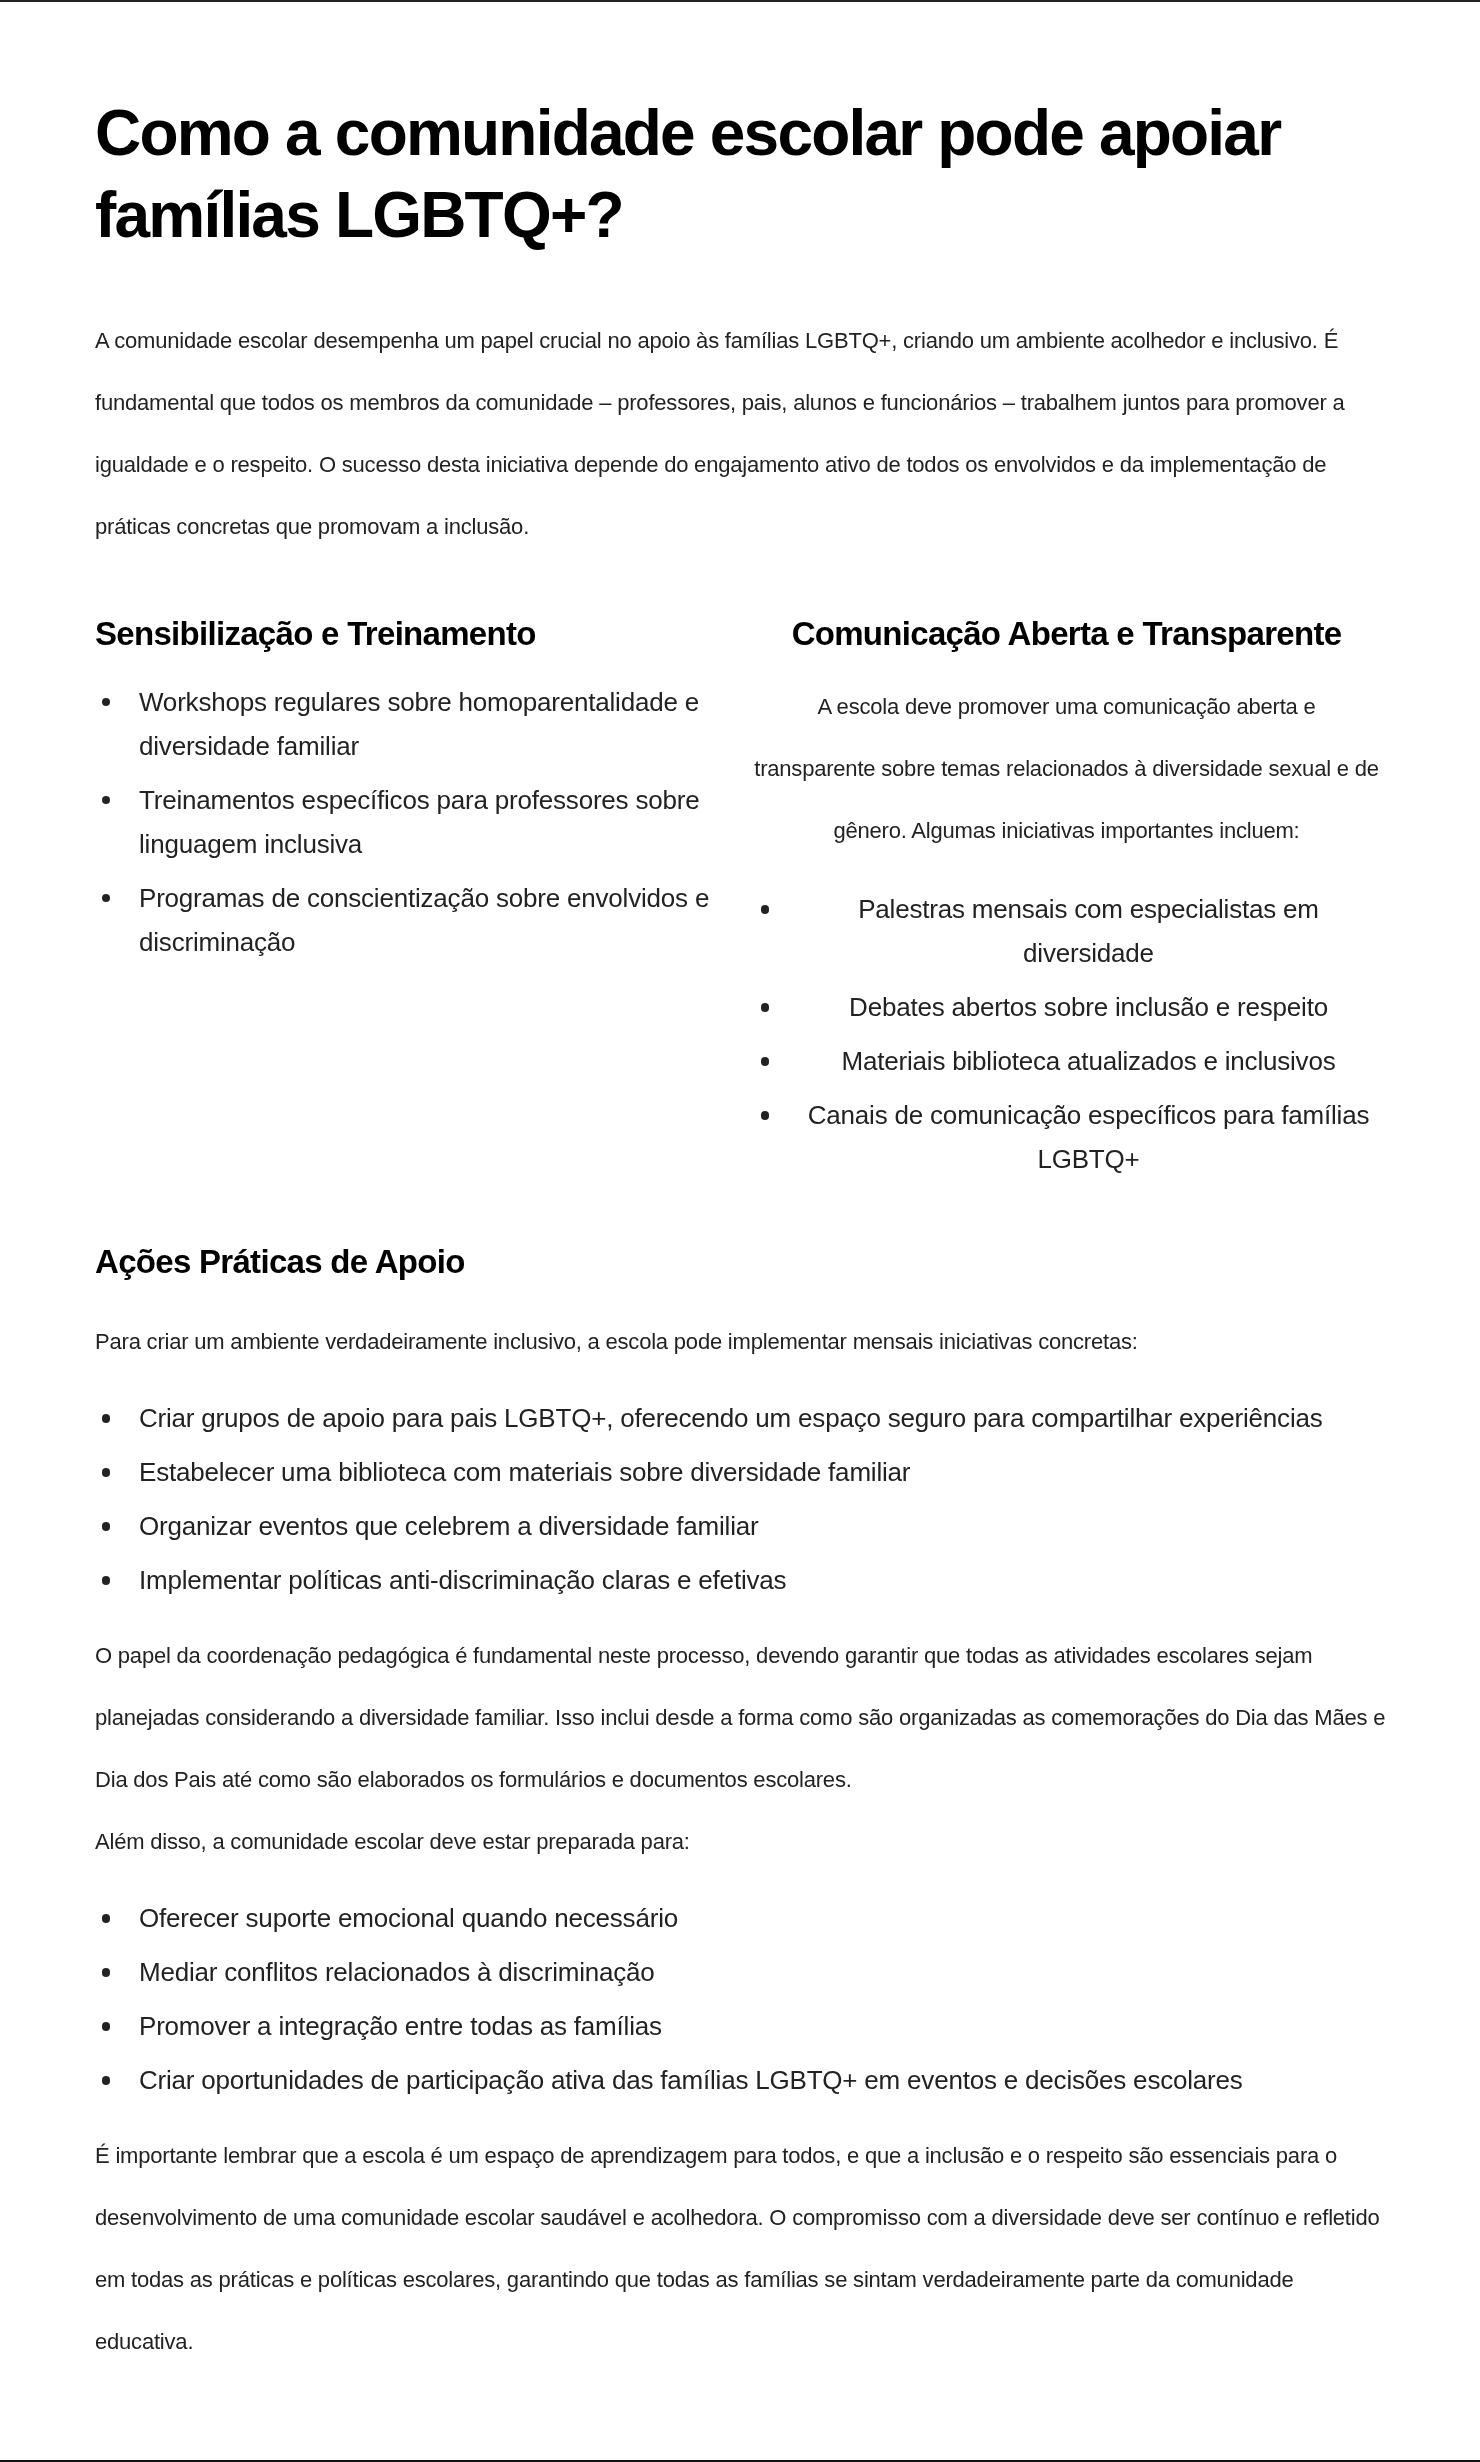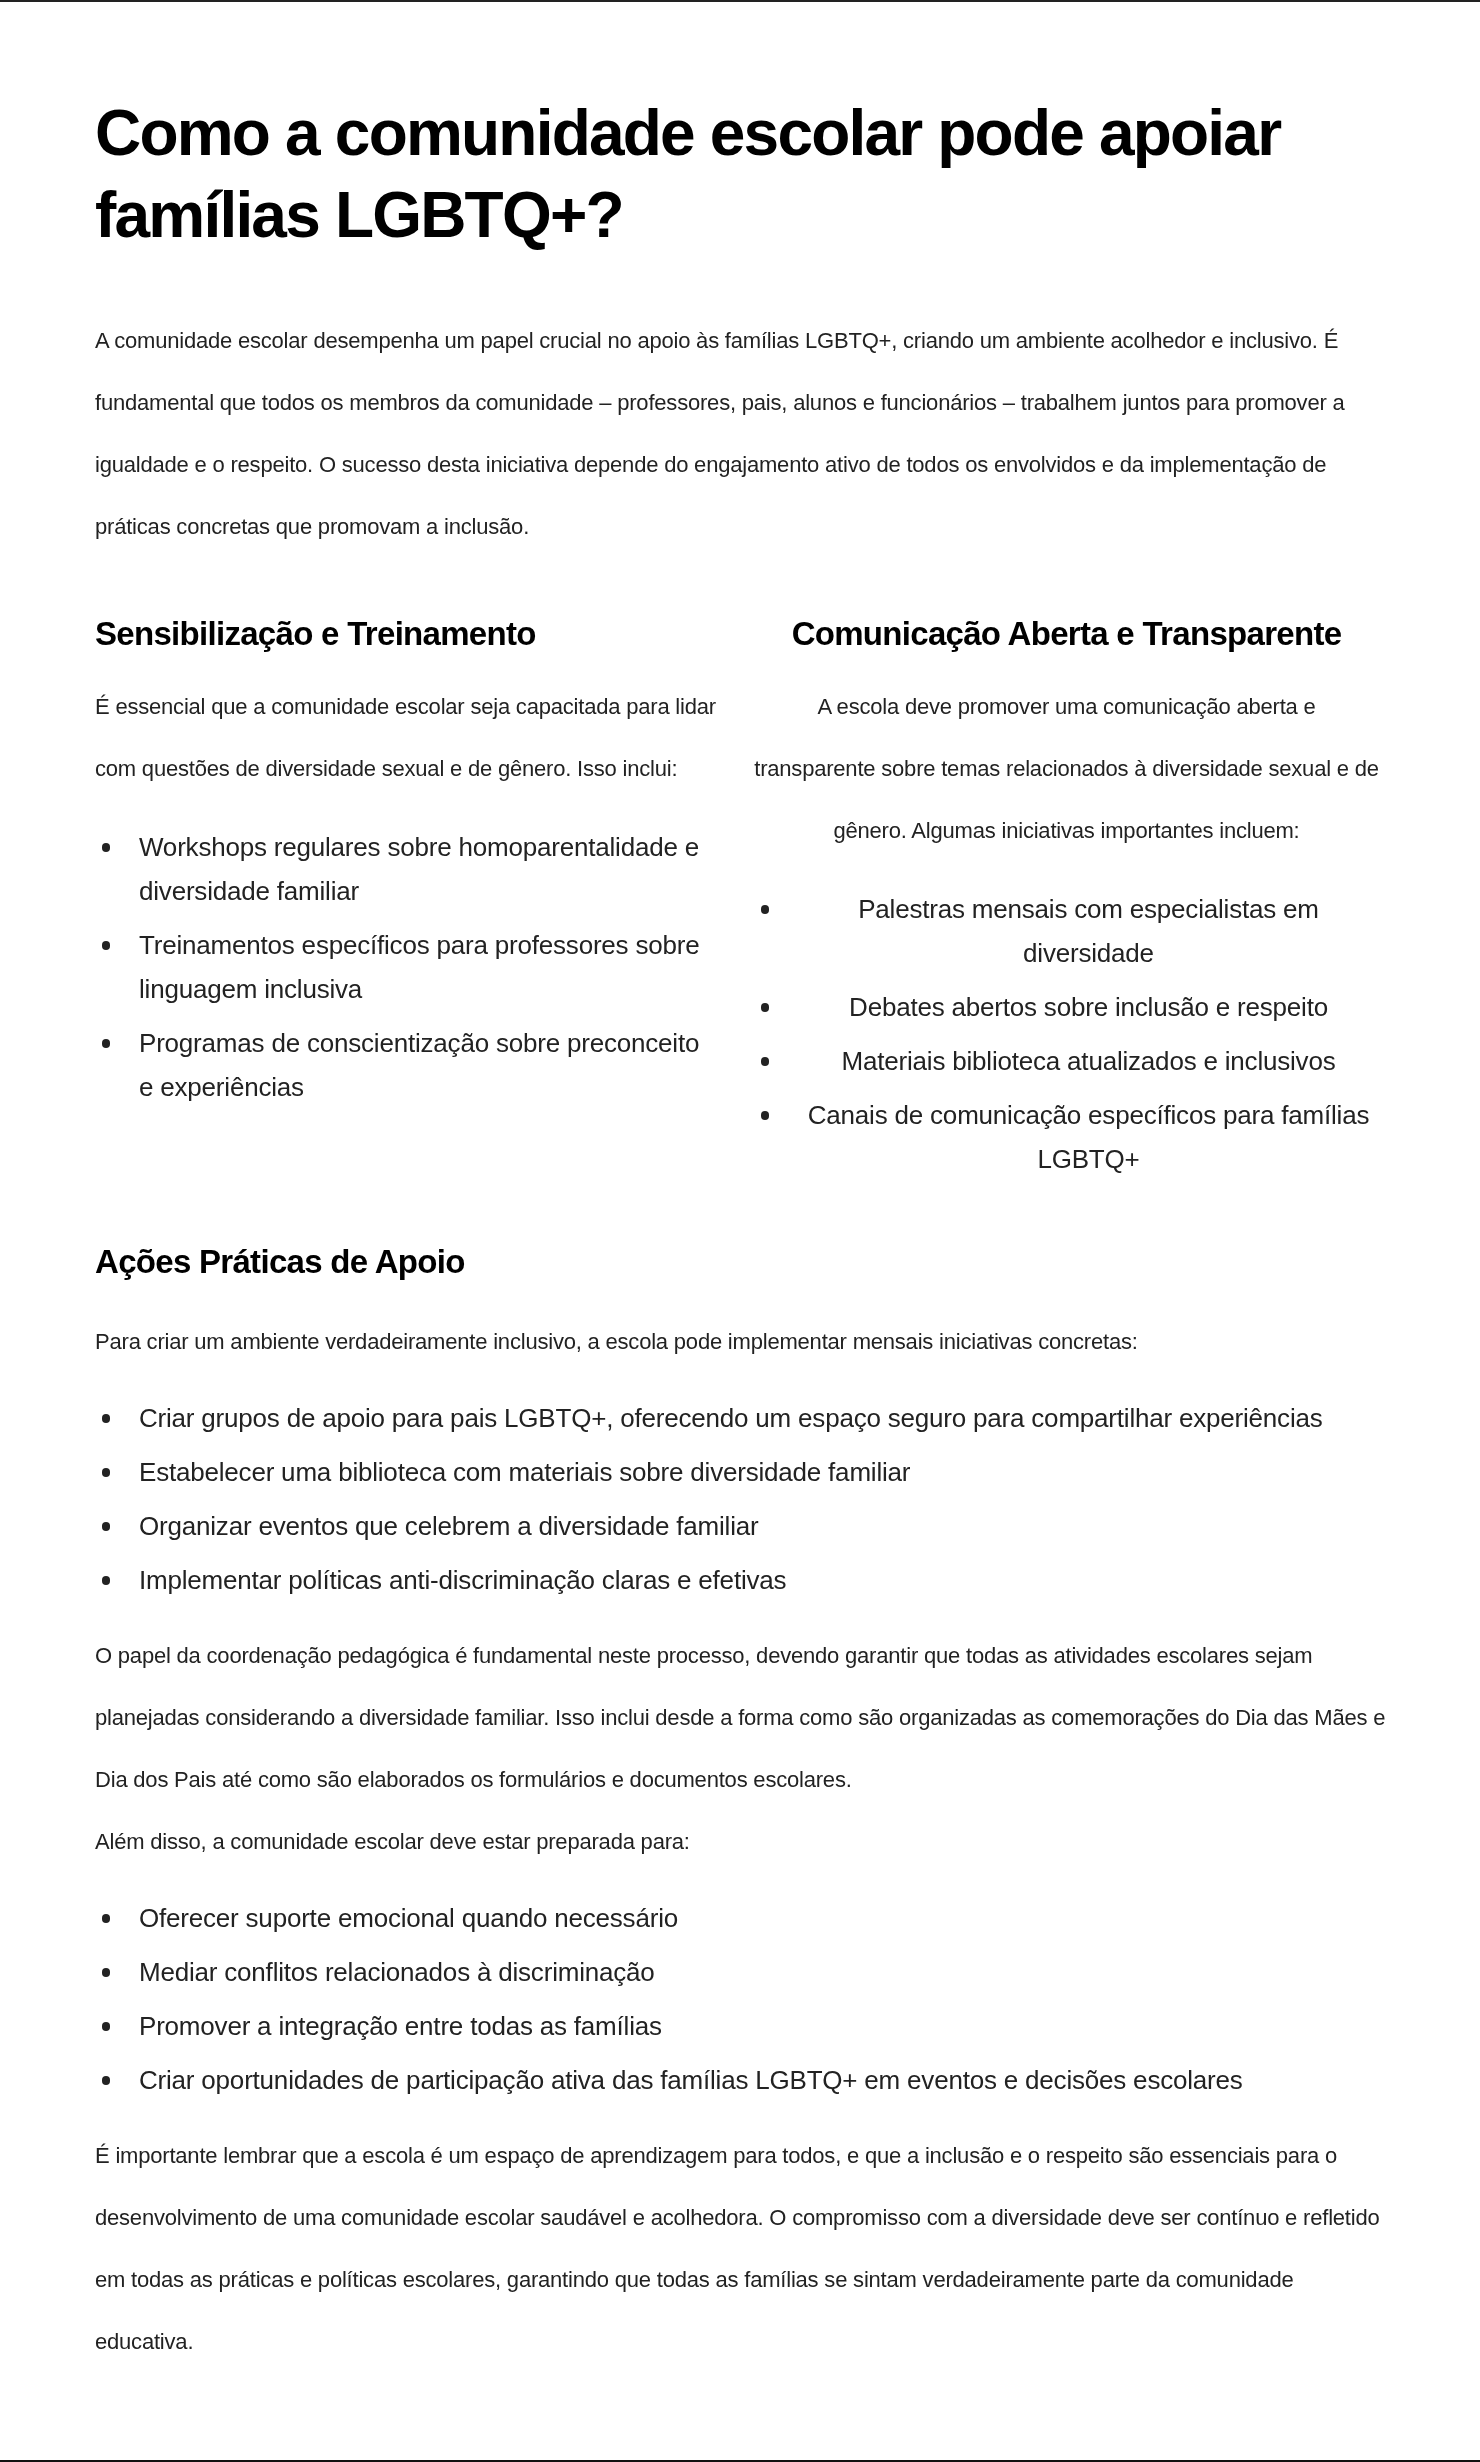--- a/index.html
+++ b/index.html
@@ -80,25 +80,24 @@
 <div class="top-rule"></div>
 
 <main class="page">
   <h1 class="title">Como a comunidade escolar pode apoiar famílias LGBTQ+?</h1>
 
   <p class="body intro">A comunidade escolar desempenha um papel crucial no apoio às famílias LGBTQ+, criando um ambiente acolhedor e inclusivo. É fundamental que todos os membros da comunidade – professores, pais, alunos e funcionários – trabalhem juntos para promover a igualdade e o respeito. O sucesso desta iniciativa depende do engajamento ativo de todos os envolvidos e da implementação de práticas concretas que promovam a inclusão.</p>
 
   <section class="columns">
     <div class="col left">
       <h2 class="section">Sensibilização e Treinamento</h2>
-      <p class="body">É essencial que a comunidade escolar seja capacitada para lidar com questões de diversidade sexual e de gênero. Isso inclui:</p>
       <ul class="bullets">
         <li>Workshops regulares sobre homoparentalidade e diversidade familiar</li>
         <li>Treinamentos específicos para professores sobre linguagem inclusiva</li>
-        <li>Programas de conscientização sobre preconceito e experiências</li>
+        <li>Programas de conscientização sobre envolvidos e discriminação</li>
       </ul>
     </div>
     <div class="col right">
       <h2 class="section">Comunicação Aberta e Transparente</h2>
       <p class="body">A escola deve promover uma comunicação aberta e transparente sobre temas relacionados à diversidade sexual e de gênero. Algumas iniciativas importantes incluem:</p>
       <ul class="bullets">
         <li>Palestras mensais com especialistas em diversidade</li>
         <li>Debates abertos sobre inclusão e respeito</li>
         <li>Materiais biblioteca atualizados e inclusivos</li>
         <li>Canais de comunicação específicos para famílias LGBTQ+</li>

